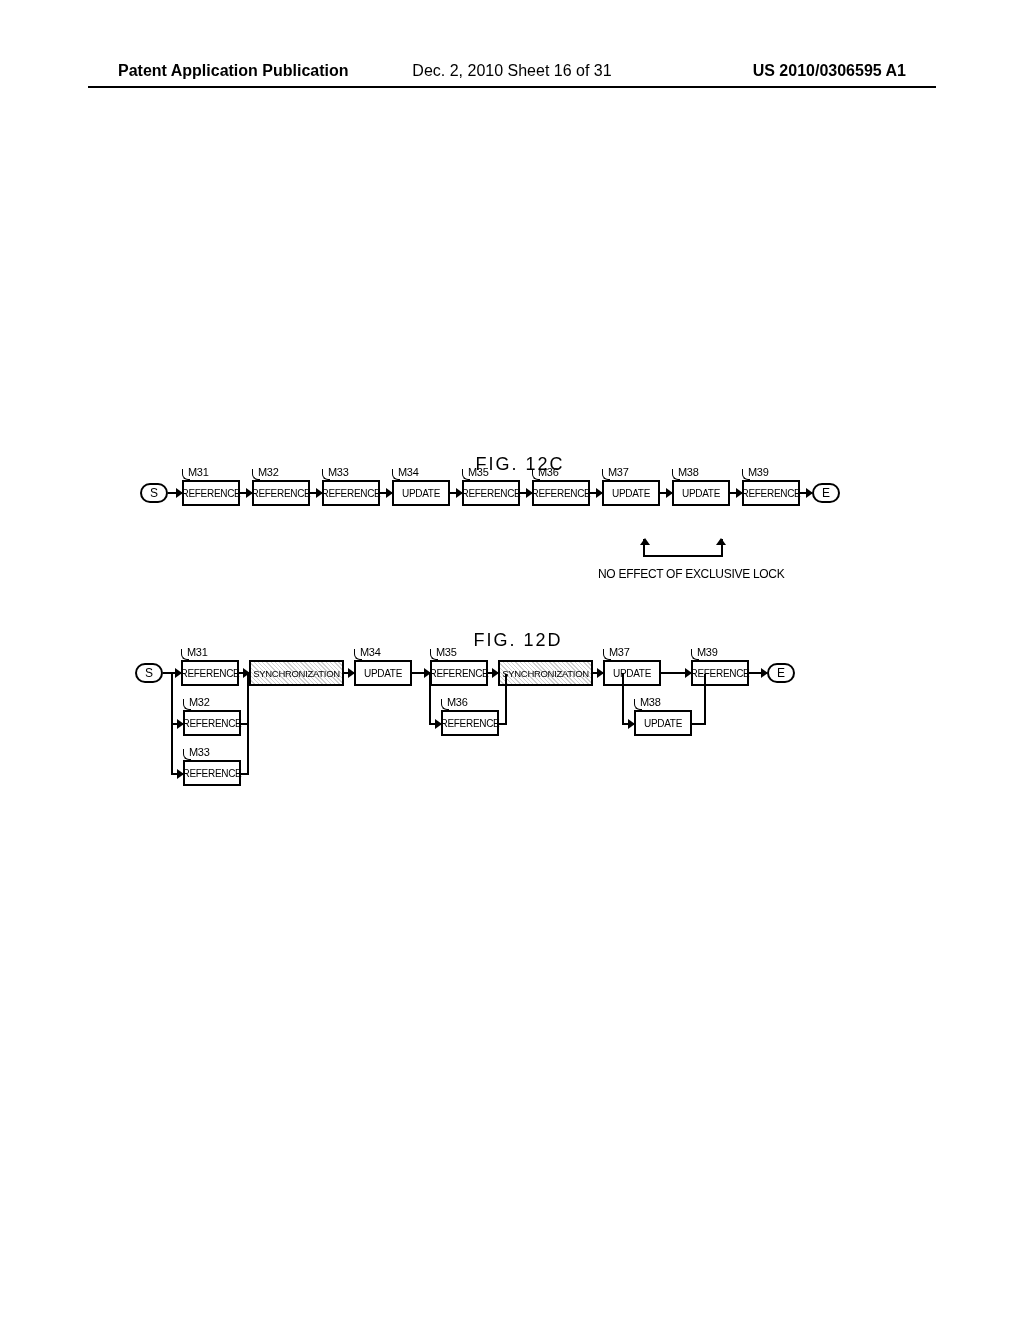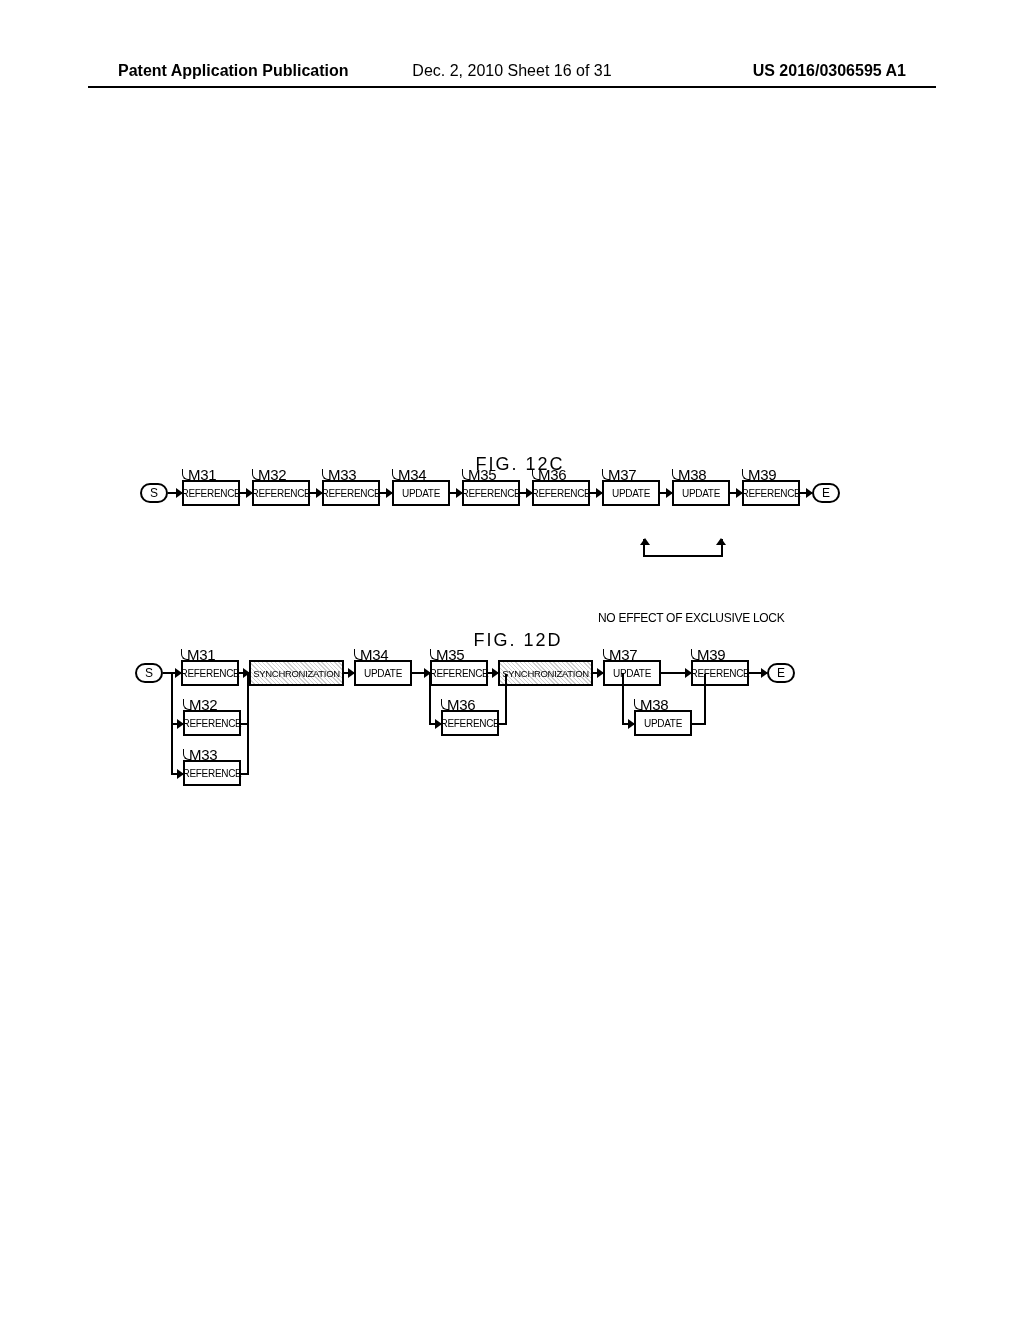--- a/index.html
+++ b/index.html
@@ -87,39 +87,38 @@
       position: absolute;
       right: -1px; top: -4px;
       border-left: 7px solid #000;
       border-top: 5px solid transparent;
       border-bottom: 5px solid transparent;
     }
     .label-tag {
       position: absolute;
       top: -16px;
       left: 4px;
-      font-size: 15px;
+      font-size: 11px;
       white-space: nowrap;
     }
     .label-tag::before {
       content: '';
       position: absolute;
       left: -6px; top: 3px;
       width: 7px; height: 10px;
       border-left: 1.5px solid #000;
       border-bottom: 1.5px solid #000;
       border-radius: 0 0 0 6px;
     }
     .note12c {
       position: absolute;
       top: 567px;
       left: 598px;
       font-size: 12px;
       letter-spacing: -0.3px;
-      margin-top: 44px;
     }
     
     
     .fig12d-title { position: absolute; top: 630px; left: 12px; right: 0; }
     .fig12d {
       position: absolute;
       top: 660px;
       left: 135px;
     }
     .arrow.a12c { width: 12px; }
@@ -167,21 +166,21 @@
       border-top: 5px solid transparent;
       border-bottom: 5px solid transparent;
     }
   </style>
 </head>
 <body>
 
 <div class="header">
   <span class="left">Patent Application Publication</span>
   <span class="center">Dec. 2, 2010  Sheet 16 of 31</span>
-  <span class="right">US 2016/0306595 A1</span>
+  <span class="right">US 2010/0306595 A1</span>
 </div>
 <div class="hr"></div>
 
 <div class="fig-title fig12c-title">FIG. 12C</div>
 
 <div class="fig12c">
   <div class="flow-row">
     <div class="terminal">
         <span>S</span>
       </div>

